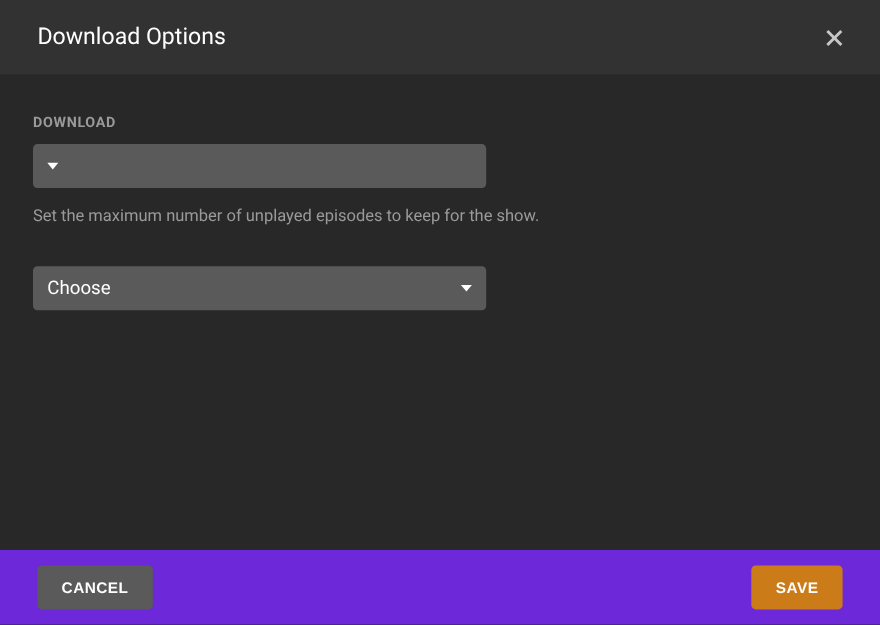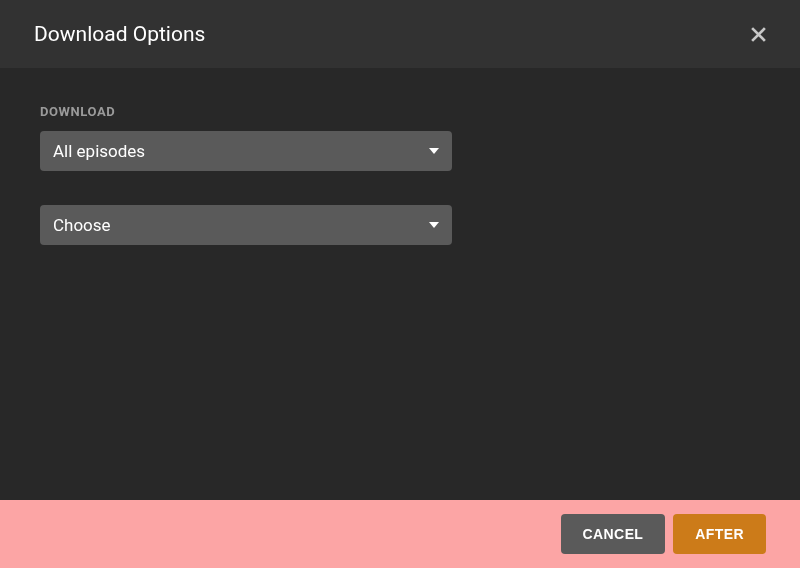--- a/index.html
+++ b/index.html
@@ -44,21 +44,21 @@
       justify-content: center;
     }
     .close-icon svg {
       width: 17px;
       height: 17px;
       stroke: #c8c8c8;
       stroke-width: 2.5;
     }
     .dialog-body {
       flex: 1;
-      padding: 36px 34px 0 40px;
+      padding: 36px 34px 0 30px;
       background: #282828;
     }
     .field-group {
       margin-bottom: 34px;
     }
     .field-label {
       color: #9a9a9a;
       font-size: 13px;
       font-weight: 700;
       letter-spacing: 0.6px;
@@ -90,24 +90,24 @@
     }
     .field-help {
       color: #9a9a9a;
       font-size: 15px;
       line-height: 1.55;
       margin-top: 14px;
       max-width: 540px;
     }
     .dialog-footer {
       height: 68px;
-      background: #fca5a5;
+      background: #6d28d9;
       display: flex;
       align-items: center;
-      justify-content: flex-end;
+      justify-content: space-between;
       padding: 0 34px;
       gap: 8px;
     }
     .btn {
       height: 40px;
       border: none;
       border-radius: 4px;
       padding: 0 22px;
       font-size: 14px;
       font-weight: 700;
@@ -138,31 +138,31 @@
         <line x1="14" y1="2" x2="2" y2="14"></line>
       </svg>
     </div>
   </div>
 
   <div class="dialog-body">
 
     <div class="field-group">
       <div class="field-label">DOWNLOAD</div>
       <div class="select-control">
-        <span class="select-value">All episodes</span>
         <span class="select-caret"></span>
       </div>
+      <div class="field-help">Set the maximum number of unplayed episodes to keep for the show.</div>
     </div>
 
     <div class="field-group">
       <div class="select-control">
         <span class="select-value">Choose</span>
         <span class="select-caret"></span>
       </div>
     </div>
 
   </div>
 
   <div class="dialog-footer">
     <button class="btn btn-cancel">CANCEL</button>
-    <button class="btn btn-save">AFTER</button>
+    <button class="btn btn-save">SAVE</button>
   </div>
 </div>
 
 </body></html>

